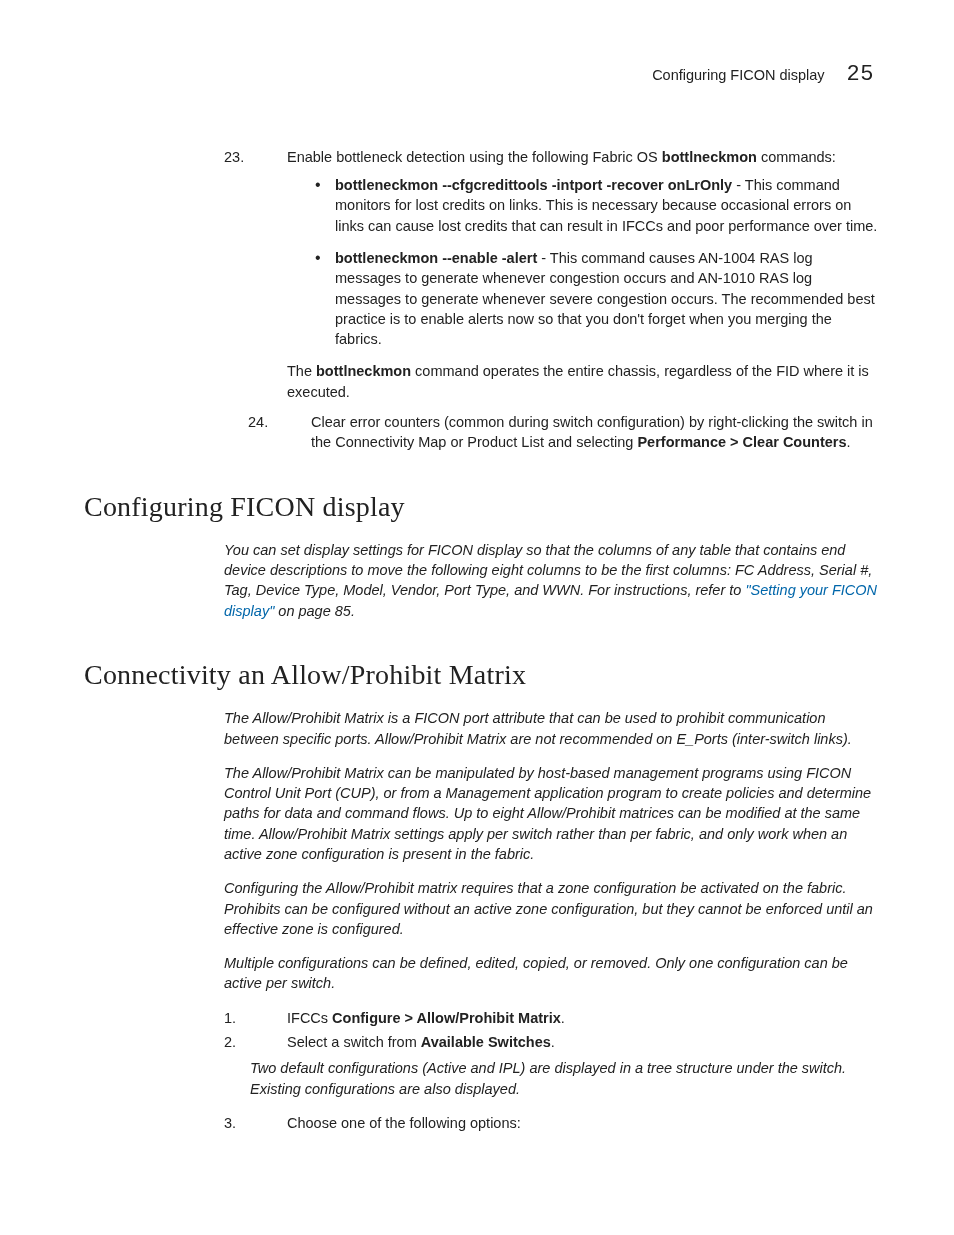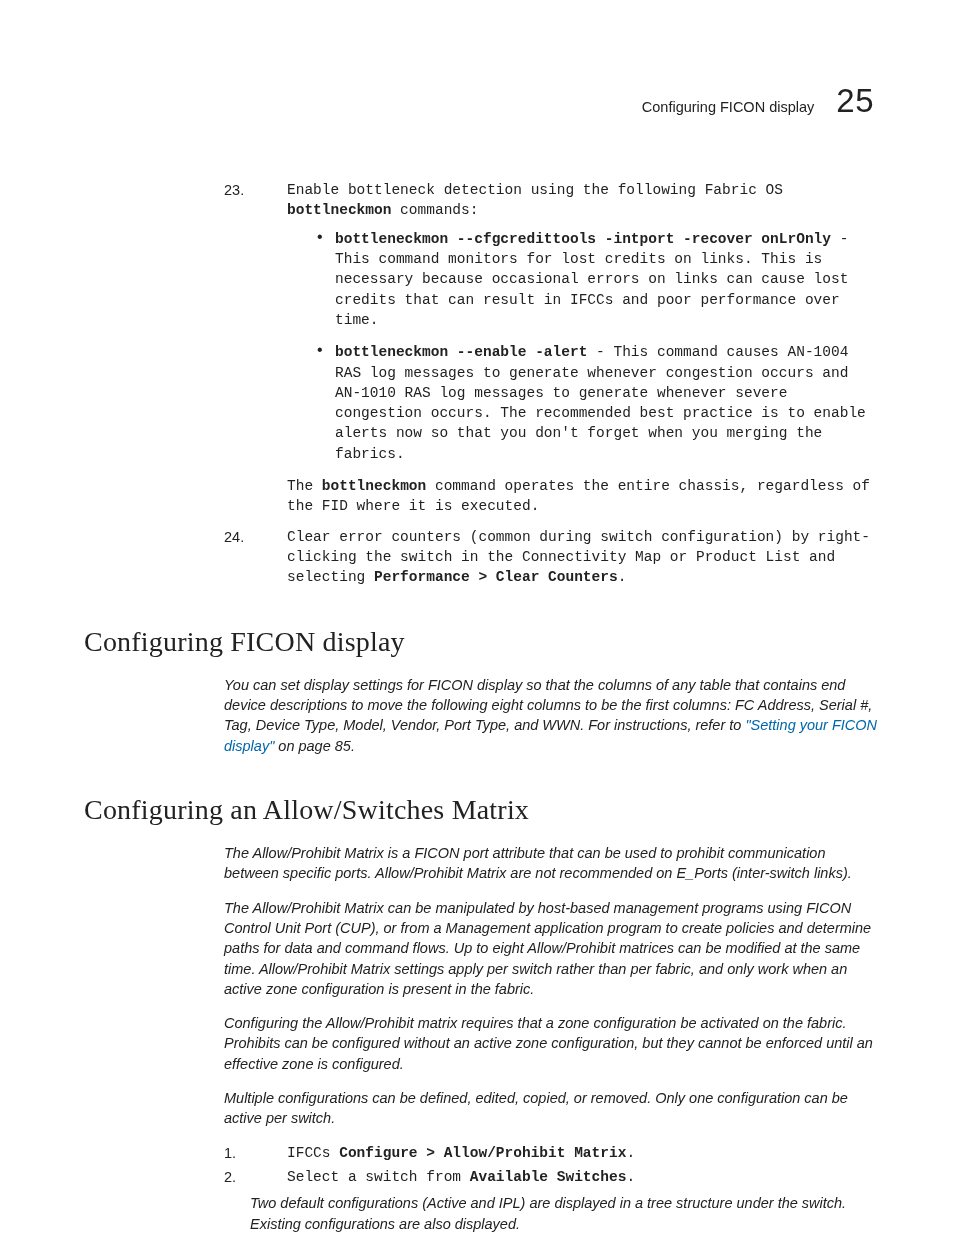--- a/index.html
+++ b/index.html
@@ -23,36 +23,35 @@
     justify-content: flex-end;
     align-items: baseline;
     gap: 22px;
     margin-bottom: 56px;
     padding-right: 10px;
   }
   .header-text {
     font-size: 14.5px;
   }
   .header-num {
-    font-size: 33px;
+    font-size: 22px;
     font-weight: 400;
-    font-family: Liberation Sans, sans-serif;
+    font-family: Liberation Mono, monospace;
     letter-spacing: 0.5px;
-    margin-top: 18px;
   }
   .body-block { margin-left: 140px; }
   .ol-item {
     display: flex;
     margin-bottom: 8px;
     gap: 37px;
   }
   .ol-num {
     flex: 0 0 26px;
   }
-  .ol-content { flex: 1; font-family: Liberation Mono, monospace; }
+  .ol-content { flex: 1; }
   .ul-sub {
     list-style: none;
     padding: 0;
     margin: 8px 6px 8px 28px;
   }
   .ul-sub li {
     position: relative;
     padding-left: 20px;
     margin-bottom: 12px;
   }
@@ -101,36 +100,36 @@
           <li>
             <span class="bold">bottleneckmon --enable -alert</span><span> - This command causes AN-1004 RAS log messages to generate whenever congestion occurs and AN-1010 RAS log messages to generate whenever severe congestion occurs. The recommended best practice is to enable alerts now so that you don't forget when you merging the fabrics.</span>
           </li>
         </ul>
         <div>
           <span>The </span><span class="bold">bottlneckmon</span><span> command operates the entire chassis, regardless of the FID where it is executed.</span>
         </div>
       </div>
     </div>
 
-    <div class="ol-item" style="margin-top:10px;">
+    <div class="ol-item" style="margin-top:10px;margin-left:24px;">
       <div class="ol-num">24.</div>
       <div class="ol-content">
         <span>Clear error counters (common during switch configuration) by right-clicking the switch in the Connectivity Map or Product List and selecting </span><span class="bold">Performance &gt; Clear Counters</span><span>.</span>
       </div>
     </div>
   </div>
 
   <h2 class="section">Configuring FICON display</h2>
   <div class="body-block">
     <div class="para">
       <span>You can set display settings for FICON display so that the columns of any table that contains end device descriptions to move the following eight columns to be the first columns: FC Address, Serial #, Tag, Device Type, Model, Vendor, Port Type, and WWN. For instructions, refer to </span><span class="link">"Setting your FICON display"</span><span> on page 85.</span>
     </div>
   </div>
 
-  <h2 class="section">Configuring an Allow/Switches Matrix</h2>
+  <h2 class="section">Connectivity an Allow/Prohibit Matrix</h2>
   <div class="body-block">
     <div class="para">The Allow/Prohibit Matrix is a FICON port attribute that can be used to prohibit communication between specific ports. Allow/Prohibit Matrix are not recommended on E_Ports (inter-switch links).</div>
     <div class="para">The Allow/Prohibit Matrix can be manipulated by host-based management programs using FICON Control Unit Port (CUP), or from a Management application program to create policies and determine paths for data and command flows. Up to eight Allow/Prohibit matrices can be modified at the same time. Allow/Prohibit Matrix settings apply per switch rather than per fabric, and only work when an active zone configuration is present in the fabric.</div>
     <div class="para">Configuring the Allow/Prohibit matrix requires that a zone configuration be activated on the fabric. Prohibits can be configured without an active zone configuration, but they cannot be enforced until an effective zone is configured.</div>
     <div class="para">Multiple configurations can be defined, edited, copied, or removed. Only one configuration can be active per switch.</div>
 
     <div class="steps">
 
       <div class="ol-item">
         <div class="ol-num">1.</div>

